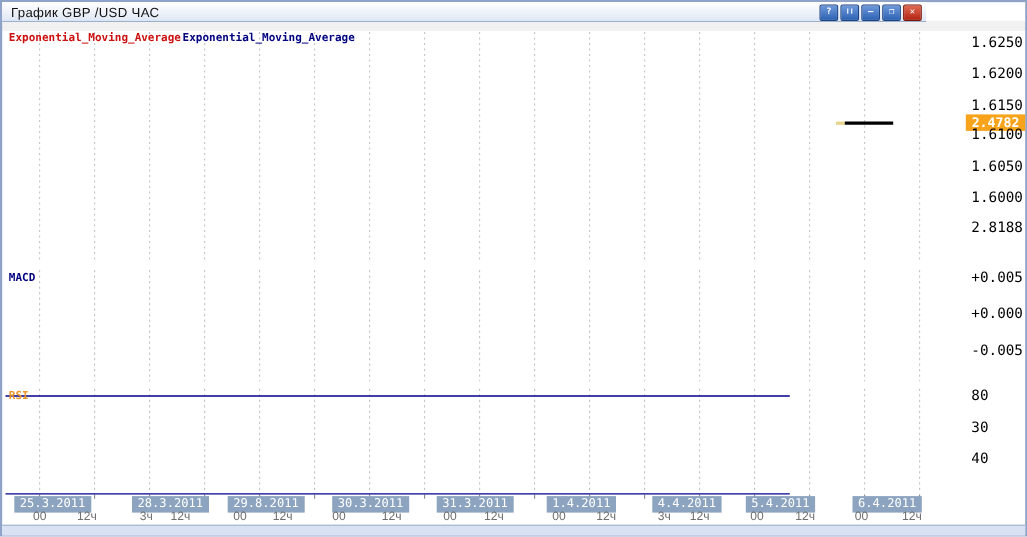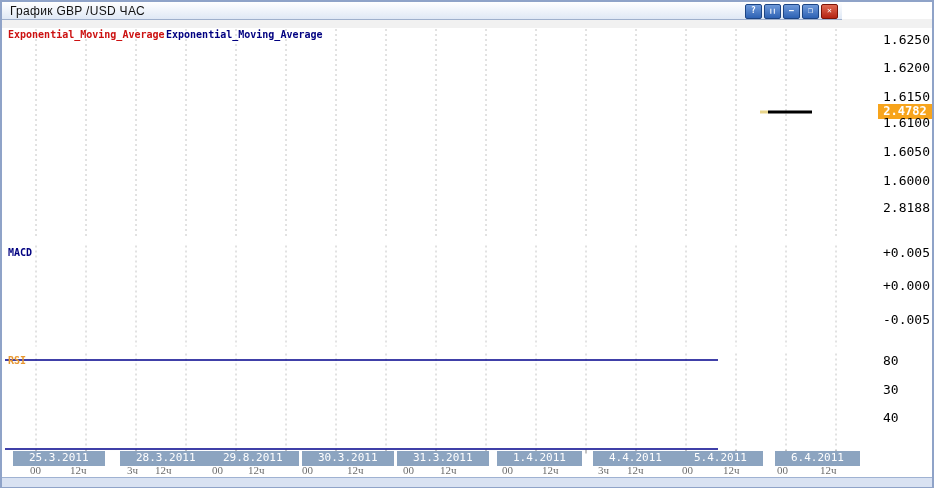--- a/index.html
+++ b/index.html
@@ -8,23 +8,23 @@
   .titlebar{position:absolute;left:2px;top:2px;width:840px;height:17px;
             background:linear-gradient(#ffffff,#dfe8f5);border-bottom:1px solid #9fb0cc;}
   .title{position:absolute;left:8px;top:2px;font-size:12px;color:#111;letter-spacing:.3px;}
   .tbtns{position:absolute;right:4px;top:2px;display:flex;gap:2px;}
   .tbtn{width:15px;height:13px;border:1px solid #1d4584;border-radius:2px;
         background:linear-gradient(#6f9ada,#2d62b4);color:#fff;font-size:8px;line-height:12px;
         text-align:center;font-weight:bold;font-family:"DejaVu Sans Mono",monospace;cursor:pointer;}
   .tbtn.close{background:linear-gradient(#e06a52,#b42313);border-color:#7d1406;}
   .lbl{position:absolute;font-family:"DejaVu Sans Mono",monospace;font-weight:bold;font-size:10px;white-space:pre;}
   .axlbl{position:absolute;left:883px;font-family:"DejaVu Sans Mono",monospace;font-size:13px;color:#000;white-space:pre;}
-  .badge{position:absolute;top:451px;height:15px;line-height:13px;padding:0 16px;
+  .badge{position:absolute;top:451px;height:15px;line-height:13px;padding:0 5px;
          background:#8ca4c0;color:#fff;font-family:"DejaVu Sans Mono",monospace;font-size:11px;}
-  .tmark{position:absolute;top:464px;font-family:Liberation Serif, serif;font-size:11px;color:#6e6e6e;}
+  .tmark{position:absolute;top:464px;font-family:Liberation Sans, sans-serif;font-size:11px;color:#6e6e6e;}
   .cpbox{position:absolute;left:878px;top:104px;width:54px;height:15px;background:#f7a41c;
          color:#fff;font-family:"DejaVu Sans Mono",monospace;font-size:12px;font-weight:bold;
          text-align:center;line-height:15px;}
   .scrollstrip{position:absolute;left:2px;top:477px;width:930px;height:9px;
                background:#d9e2f2;border-top:1px solid #9fb2d2;}
   svg{position:absolute;left:0;top:0;}
 </style>
 </head>
 <body>
 

